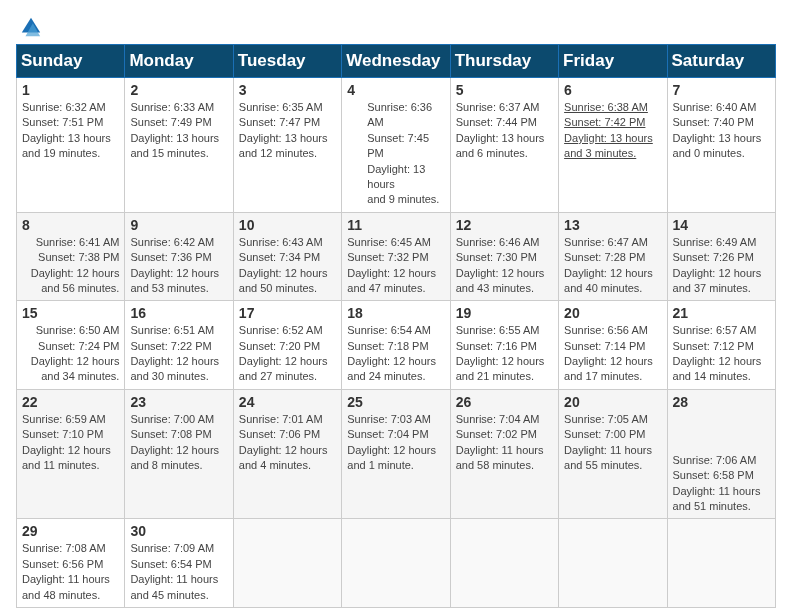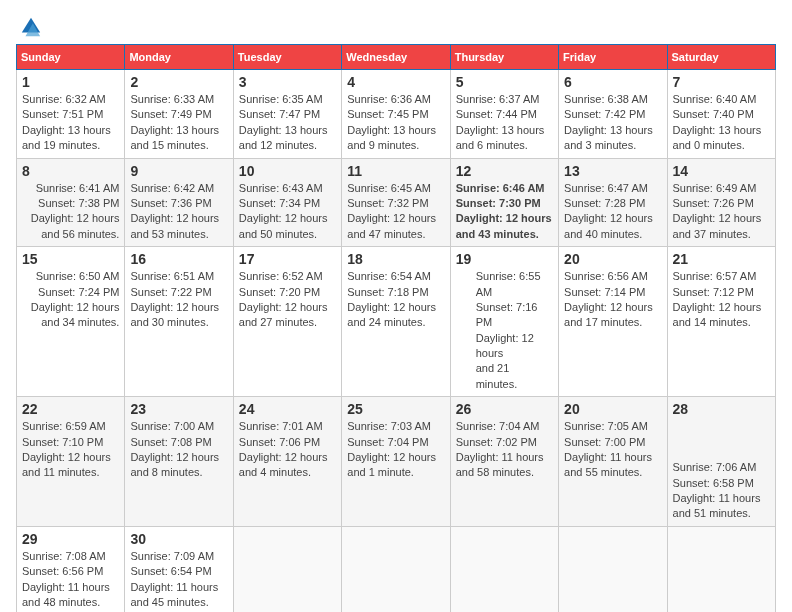--- a/index.html
+++ b/index.html
@@ -54,25 +54,25 @@
       font-size: 15px;
       color: #555;
       margin-top: 2px;
     }
     table {
       width: 100%;
       border-collapse: collapse;
       font-size: 11px;
     }
     thead tr th {
-      background-color: #ef4444;
+      background-color: #0c4a6e;
       color: #fff;
       padding: 6px 4px;
       text-align: left;
-      font-size: 11px;
+      font-size: 17px;
       font-weight: bold;
       border: 1px solid #1a6fb5;
     }
     tbody tr td {
       border: 1px solid #ccc;
       padding: 4px 5px;
       vertical-align: top;
       width: calc(100% / 7);
       height: 80px;
       background: #fff;
@@ -146,35 +146,35 @@
         </td>
         <td>
           <span class="day-number">3</span>
           <div class="day-info" style="white-space: pre-line;">Sunrise: 6:35 AM
 Sunset: 7:47 PM
 Daylight: 13 hours
 and 12 minutes.</div>
         </td>
         <td>
           <span class="day-number">4</span>
-          <div class="day-info" style="white-space: pre-line;">Sunrise: 6:36 AM
+          <div class="day-info" style="white-space: pre-line; margin-left: 20px;">Sunrise: 6:36 AM
 Sunset: 7:45 PM
 Daylight: 13 hours
 and 9 minutes.</div>
         </td>
         <td>
           <span class="day-number">5</span>
           <div class="day-info" style="white-space: pre-line;">Sunrise: 6:37 AM
 Sunset: 7:44 PM
 Daylight: 13 hours
 and 6 minutes.</div>
         </td>
         <td>
           <span class="day-number">6</span>
-          <div class="day-info" style="white-space: pre-line;">Sunrise: 6:38 AM
+          <div class="day-info" style="white-space: pre-line; text-decoration: underline;">Sunrise: 6:38 AM
 Sunset: 7:42 PM
 Daylight: 13 hours
 and 3 minutes.</div>
         </td>
         <td>
           <span class="day-number">7</span>
           <div class="day-info" style="white-space: pre-line;">Sunrise: 6:40 AM
 Sunset: 7:40 PM
 Daylight: 13 hours
 and 0 minutes.</div>
@@ -204,21 +204,21 @@
         </td>
         <td>
           <span class="day-number">11</span>
           <div class="day-info" style="white-space: pre-line;">Sunrise: 6:45 AM
 Sunset: 7:32 PM
 Daylight: 12 hours
 and 47 minutes.</div>
         </td>
         <td>
           <span class="day-number">12</span>
-          <div class="day-info" style="white-space: pre-line; font-weight: bold;">Sunrise: 6:46 AM
+          <div class="day-info" style="white-space: pre-line;">Sunrise: 6:46 AM
 Sunset: 7:30 PM
 Daylight: 12 hours
 and 43 minutes.</div>
         </td>
         <td>
           <span class="day-number">13</span>
           <div class="day-info" style="white-space: pre-line;">Sunrise: 6:47 AM
 Sunset: 7:28 PM
 Daylight: 12 hours
 and 40 minutes.</div>
@@ -255,21 +255,21 @@
         </td>
         <td>
           <span class="day-number">18</span>
           <div class="day-info" style="white-space: pre-line;">Sunrise: 6:54 AM
 Sunset: 7:18 PM
 Daylight: 12 hours
 and 24 minutes.</div>
         </td>
         <td>
           <span class="day-number">19</span>
-          <div class="day-info" style="white-space: pre-line; margin-left: 20px;">Sunrise: 6:55 AM
+          <div class="day-info" style="white-space: pre-line;">Sunrise: 6:55 AM
 Sunset: 7:16 PM
 Daylight: 12 hours
 and 21 minutes.</div>
         </td>
         <td>
           <span class="day-number">20</span>
           <div class="day-info" style="white-space: pre-line;">Sunrise: 6:56 AM
 Sunset: 7:14 PM
 Daylight: 12 hours
 and 17 minutes.</div>

